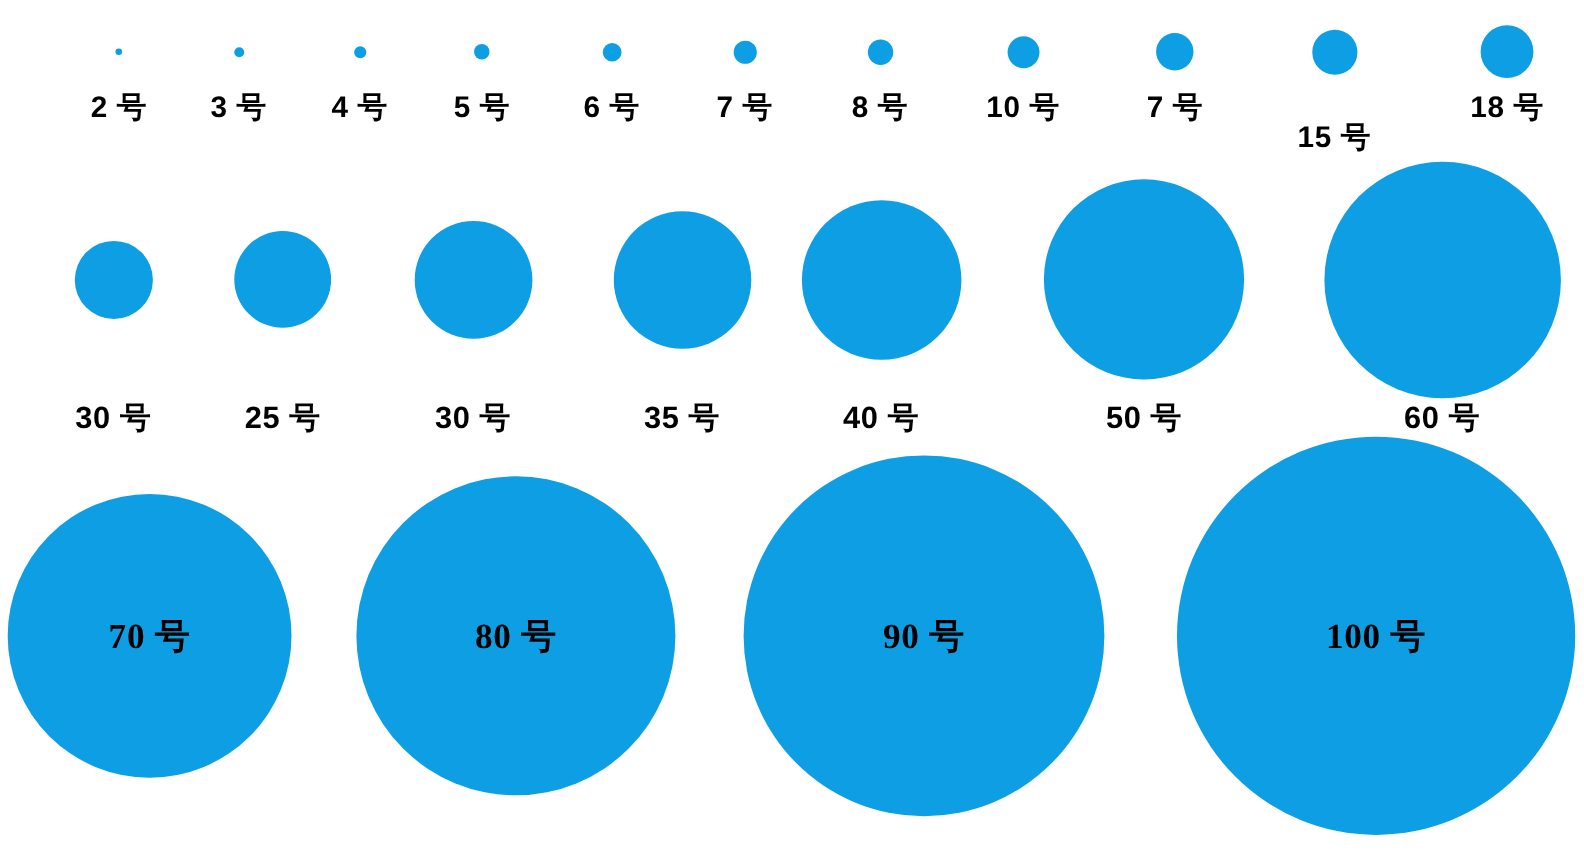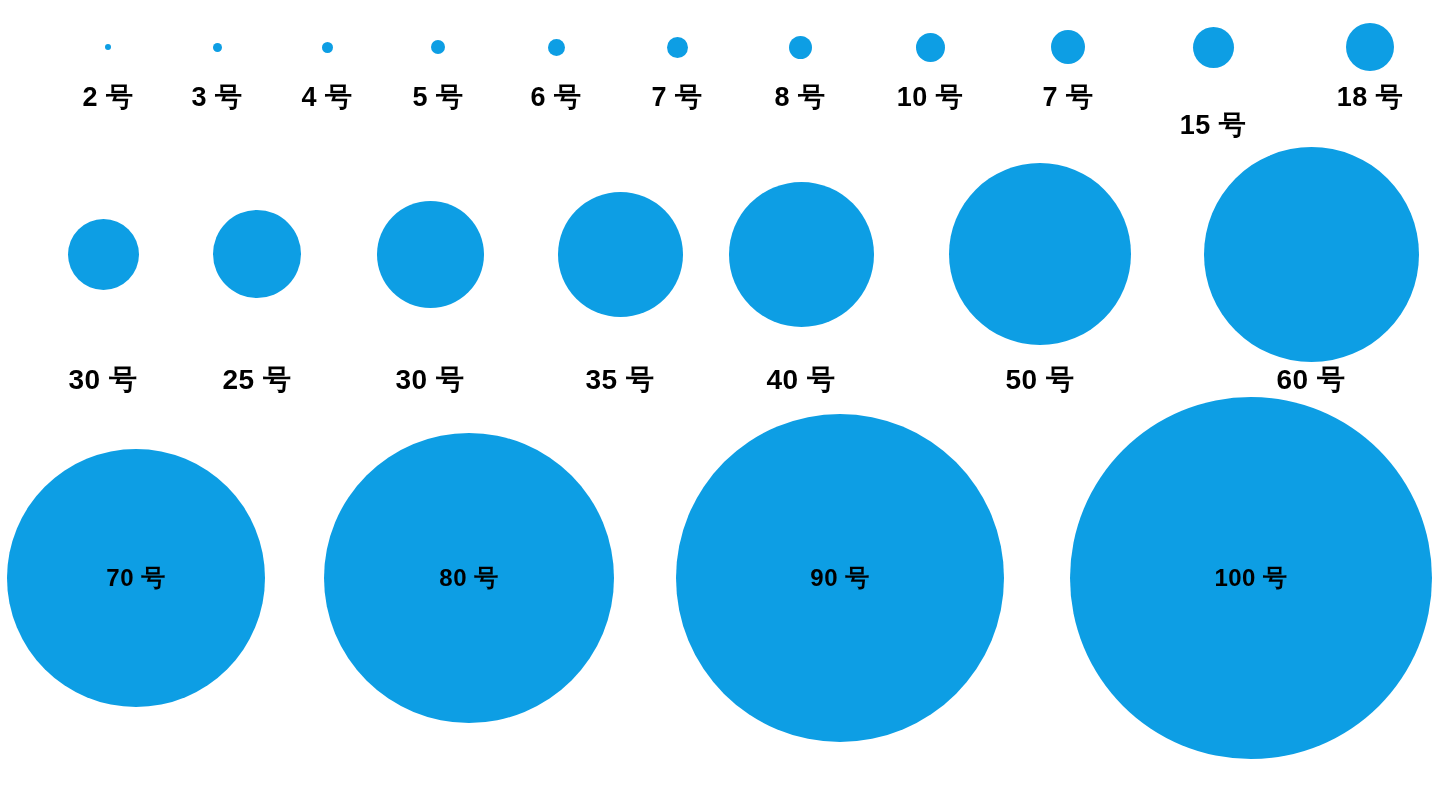--- a/index.html
+++ b/index.html
@@ -35,22 +35,23 @@
     transform: translateX(-50%);
     text-align: center;
   }
   .label-row1 {
     font-size: 27px;
   }
   .label-row2 {
     font-size: 28px;
   }
   .label-inside {
-    font-size: 24px;
+    font-size: 32px;
     transform: translate(-50%, -50%);
+    font-family: Liberation Serif, serif;
   }
   .swatch-group {
     position: absolute;
     top: 0;
     left: 0;
     width: 100%;
     height: 100%;
   }
 </style>
 </head>

